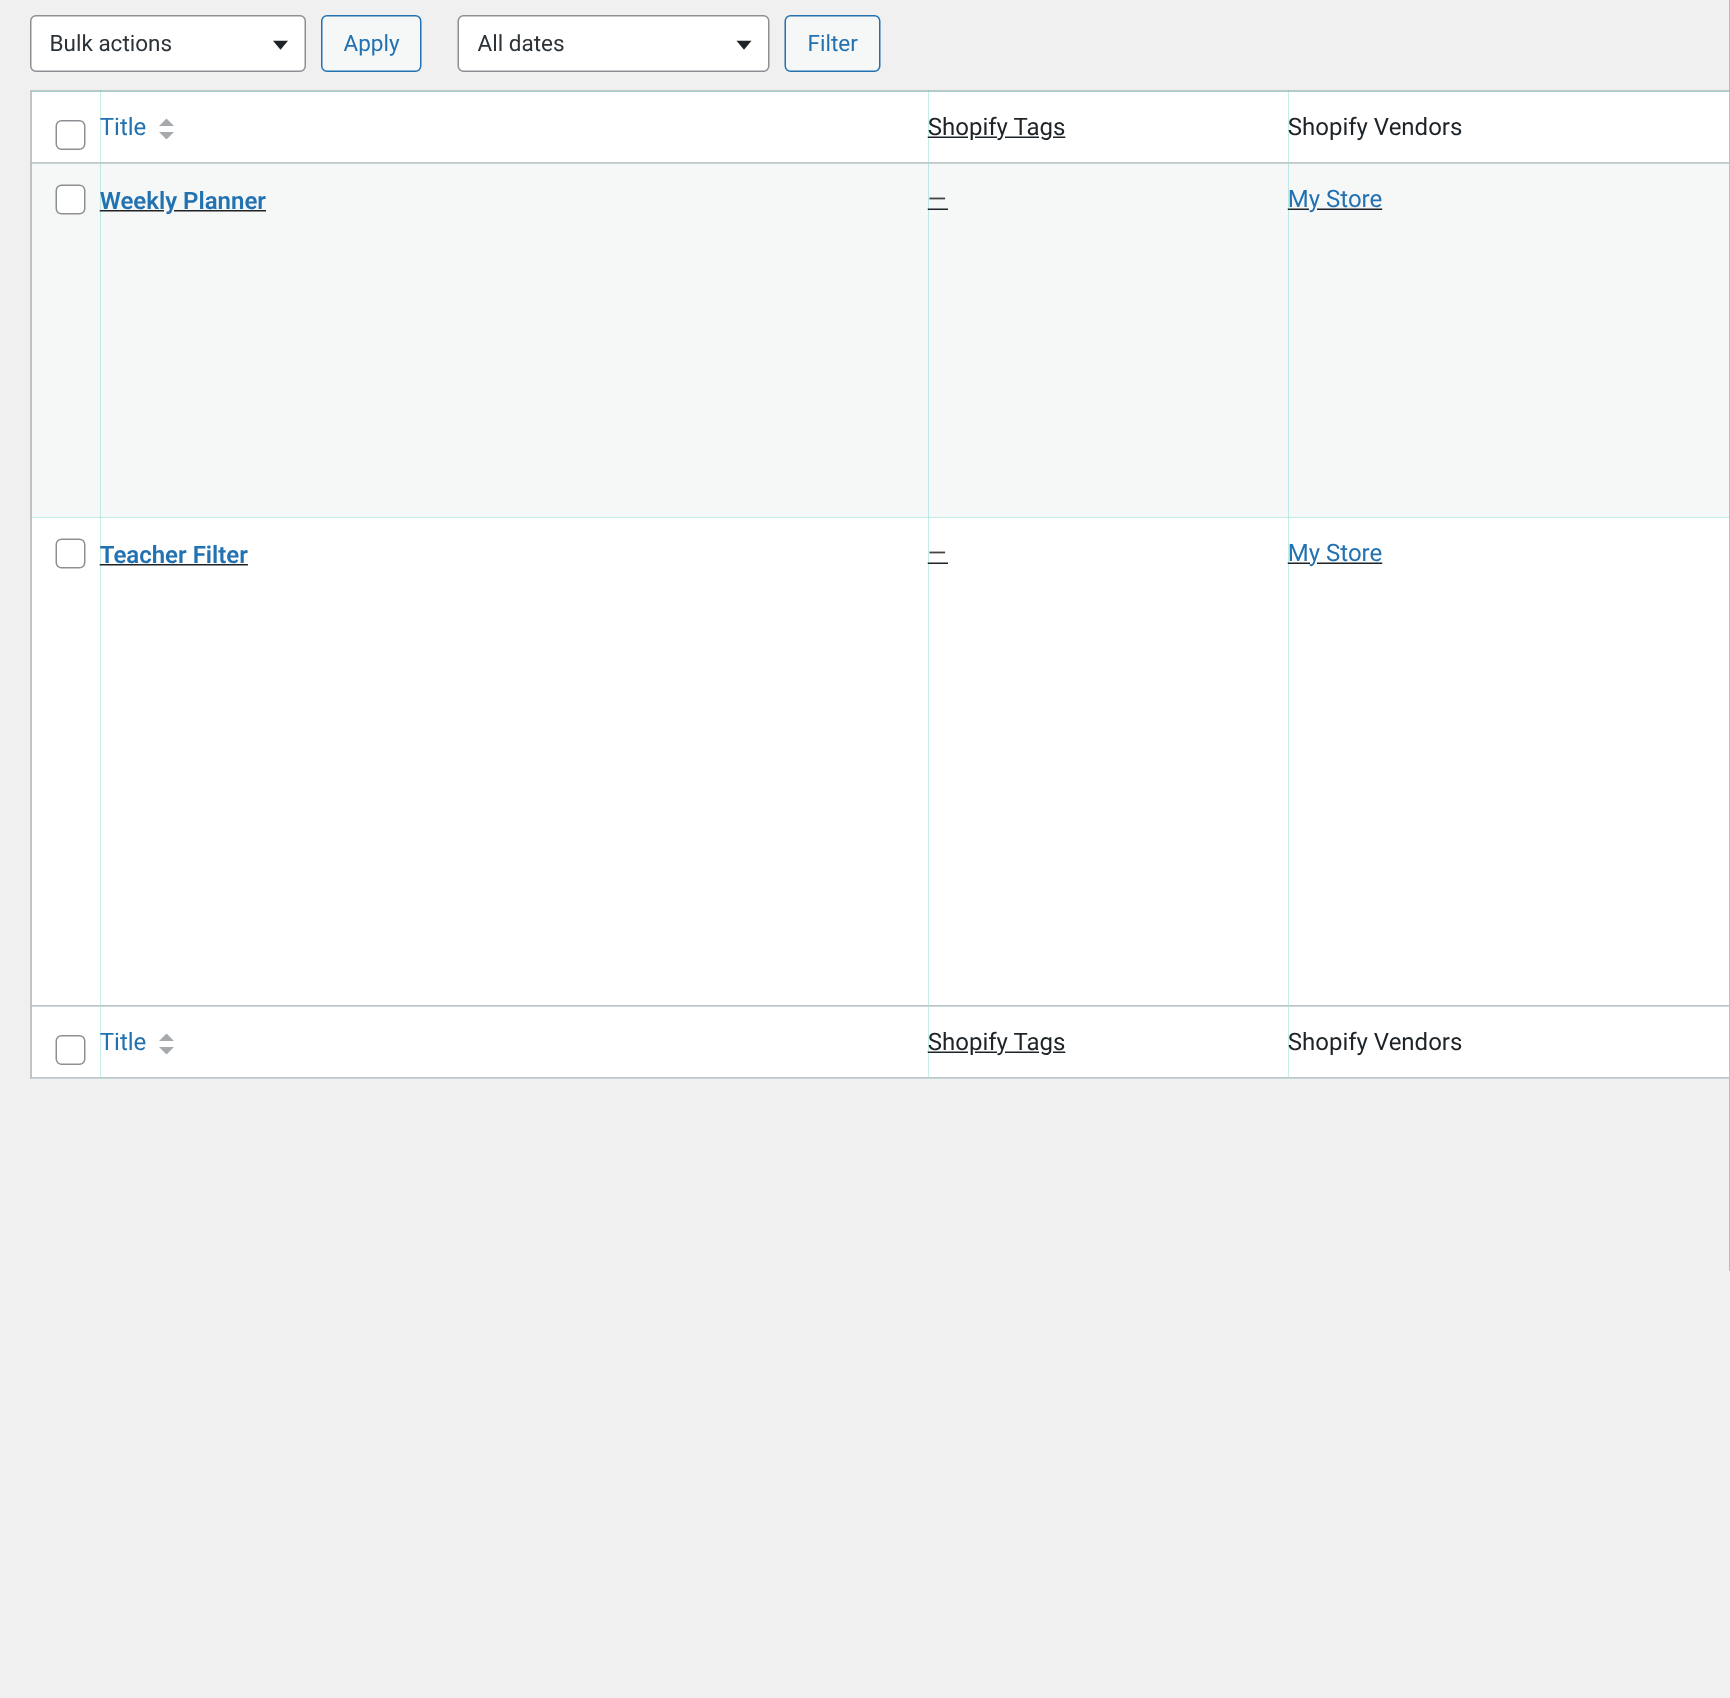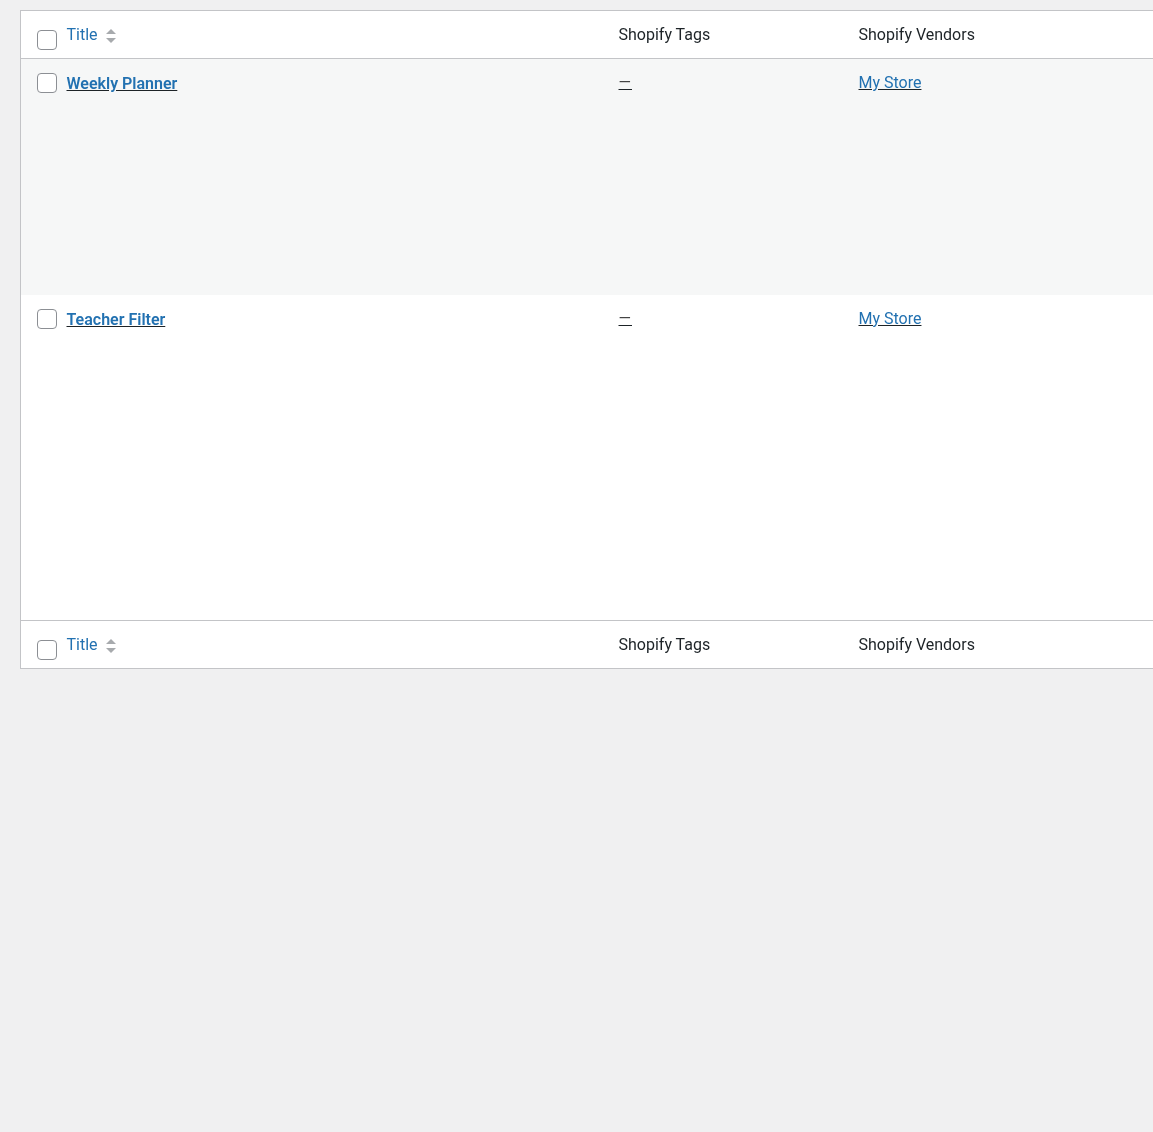--- a/index.html
+++ b/index.html
@@ -119,21 +119,21 @@
     width: 46px;
     padding: 14px 0 0 16px;
     vertical-align: top;
   }
   table.wp-list-table thead th.check-column,
   table.wp-list-table tfoot th.check-column {
     padding-top: 14px;
     vertical-align: middle;
   }
   .col-title { width: 552px; }
-  .col-tags { width: 240px; }
+  .col-tags { width: 240px; text-decoration: underline; }
   .col-vendors { }
   table.wp-list-table th a {
     color: #2271b1;
     text-decoration: none;
   }
   .sort-icon {
     display: inline-block;
     vertical-align: middle;
     margin-left: 4px;
   }
@@ -181,20 +181,34 @@
     background: #fff;
     cursor: pointer;
   }
 </style>
 </head>
 <body>
 
 <div class="wrap">
 
 
+  <div class="tablenav">
+    <div class="select-wrap">
+      <select class="bulk-select">
+        <option>Bulk actions</option>
+      </select>
+    </div>
+    <button class="button">Apply</button>
+    <div class="select-wrap" style="margin-left:14px;">
+      <select class="date-select">
+        <option>All dates</option>
+      </select>
+    </div>
+    <button class="button">Filter</button>
+  </div>
 
   <table class="wp-list-table">
     <thead>
       <tr>
         <th class="check-column">
           <input type="checkbox" style="">
         </th>
         <th class="col-title">
           <a href="#">
             <span>Title</span>

